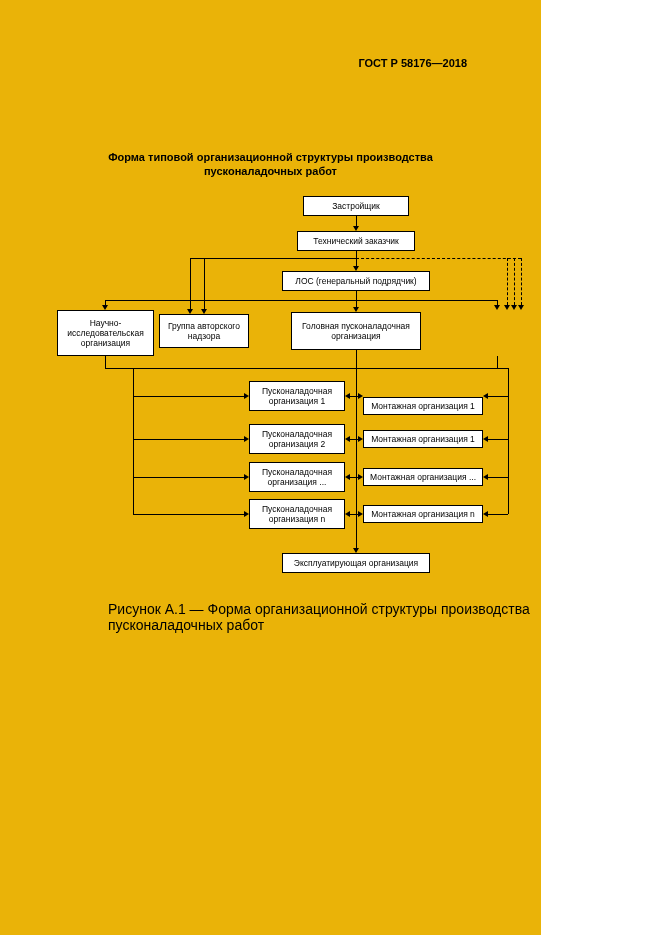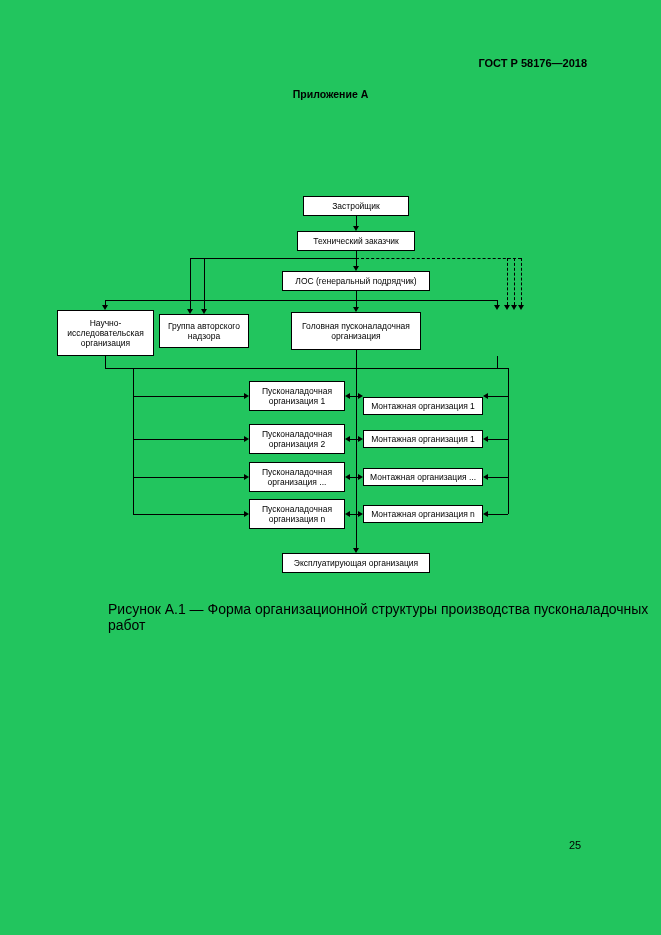--- a/index.html
+++ b/index.html
@@ -1,18 +1,18 @@
 <!DOCTYPE html>
 <html><head>
 <meta charset="utf-8">
 <style>
   * { margin:0; padding:0; box-sizing:border-box; }
   html,body { background:#ffffff; }
   .page {
-    position:relative; width:661px; height:935px; background:#22c55e;
+    position:relative; width:541px; height:935px; background:#eab308;
     font-family:"Liberation Sans", sans-serif; color:#000; overflow:hidden;
   }
   .gost-header { position:absolute; top:57px; right:74px; font-size:11px; font-weight:bold; }
   .appendix { position:absolute; top:87px; left:0; width:100%; text-align:center;
               font-size:10.5px; font-weight:bold; line-height:14px; }
   .diagram-title { position:absolute; top:150px; left:0; width:100%; text-align:center;
                    font-size:11px; font-weight:bold; line-height:14px; white-space:pre-line; }
   .box {
     position:absolute; border:1px solid #000; background:#fff;
     display:flex; align-items:center; justify-content:center;
@@ -31,23 +31,24 @@
   .page-number { position:absolute; top:839px; left:569px; font-size:11px; }
 </style>
 </head>
 <body>
 
 <div class="page">
 
   <div class="gost-header">ГОСТ Р 58176—2018</div>
 
   <div class="appendix">
-    <div>Приложение А</div>
   </div>
 
+  <div class="diagram-title">Форма типовой организационной структуры производства
+пусконаладочных работ</div>
 
   <div class="box" style="left:303px;top:196px;width:106px;height:20px;">Застройщик</div>
   <div class="box" style="left:297px;top:231px;width:118px;height:20px;">Технический заказчик</div>
   <div class="box" style="left:282px;top:271px;width:148px;height:20px;">ЛОС (генеральный подрядчик)</div>
 
   <div class="box" style="left:57px;top:310px;width:97px;height:46px;">Научно-
 исследовательская
 организация</div>
   <div class="box" style="left:159px;top:314px;width:90px;height:34px;">Группа авторского
 надзора</div>

